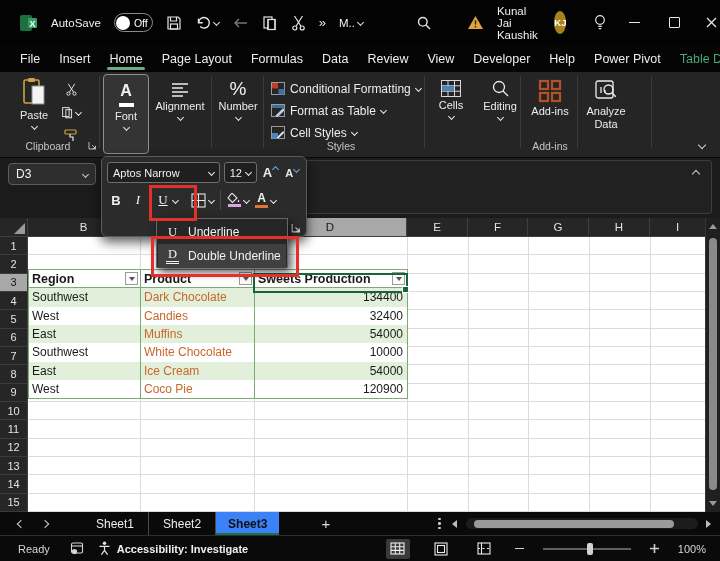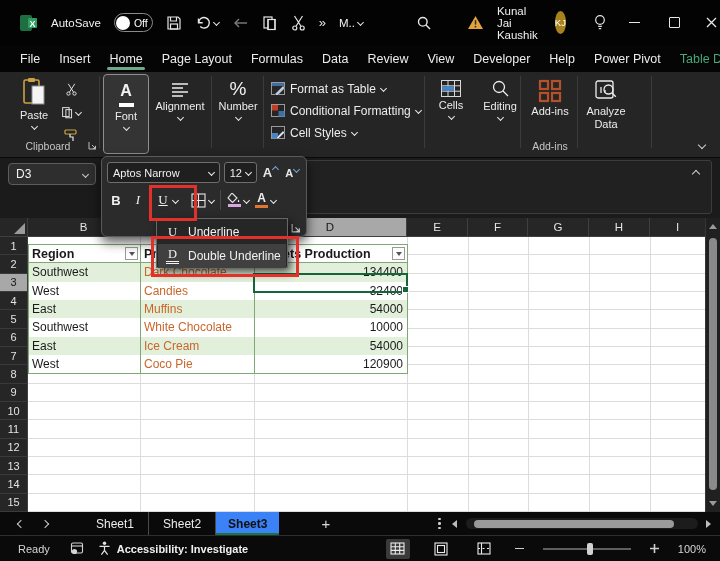--- a/index.html
+++ b/index.html
@@ -12,21 +12,21 @@
   .cv.up{transform:rotate(-135deg)} .cv.left{transform:rotate(135deg)} .cv.right{transform:rotate(-45deg)}
   .cv.sm{width:4px;height:4px}
   
   .titlebar{position:absolute;left:0;top:0;width:720px;height:45px;background:#030303;display:flex;align-items:center;gap:13px;padding-left:20px;box-sizing:border-box}
   .ts{font-size:11.5px;color:#f0f0f0}
   .toggle{width:46px;height:19px;border:1px solid #8a8a8a;border-radius:10px;display:flex;align-items:center;padding:1px 4px 1px 1px;gap:4px;box-sizing:border-box;cursor:pointer}
   .knob{width:14px;height:14px;border-radius:50%;background:#fff}
   .toggle-txt{font-size:10.5px;color:#fff}
   .qat{color:#e6e6e6;display:flex;align-items:center;gap:3px}
   .qat.dim{color:#7e7e7e}
-  .avatar{width:23px;height:23px;border-radius:50%;background:#a8821c;display:flex;align-items:center;justify-content:center;font-size:9.5px;color:#fff;font-weight:normal}
+  .avatar{width:23px;height:23px;border-radius:50%;background:#a8821c;display:flex;align-items:center;justify-content:center;font-size:9.5px;color:#fff;font-weight:bold}
   .winbtn{width:34px;height:28px;display:flex;align-items:center;justify-content:center;color:#e6e6e6}
   .minbar{width:11px;height:1.5px;background:#e6e6e6}
   .maxbox{width:9px;height:9px;border:1.3px solid #e6e6e6;border-radius:1px}
   
   .tabsrow{position:absolute;left:0;top:45px;width:720px;height:27px;background:#050505;display:flex;align-items:center;gap:19px;padding-left:20px;box-sizing:border-box;font-size:12.5px}
   .rtab{color:#ededed;position:relative;padding:4px 0;cursor:pointer;white-space:nowrap}
   .rtab.active::after{content:"";position:absolute;left:-2px;right:-2px;bottom:0;height:2.5px;background:#6ea88a;border-radius:2px}
   .rtab.ctx{color:#47a878}
   
   .ribbon{position:absolute;left:0;top:72px;width:720px;height:86px;background:#252525;border-bottom:1px solid #0a0a0a;box-sizing:border-box}
@@ -62,21 +62,21 @@
   .ch{border-right:1px solid #3f3f3f;box-sizing:border-box;display:flex;align-items:center;justify-content:center;font-size:11.5px;color:#e3e3e3}
   .ch.sel{background:#a8a8a8;color:#161616}
   .corner{width:28px;position:relative;border-right:1px solid #3f3f3f;box-sizing:border-box}
   .cornertri{position:absolute;right:2px;bottom:2px;width:0;height:0;border-bottom:11px solid #9a9a9a;border-left:11px solid transparent}
   .rowheads{position:absolute;left:0;top:237px;width:28px;height:275px;background:#262626;border-right:1px solid #3f3f3f;box-sizing:border-box}
   .rh{height:18.333px;box-sizing:border-box;border-bottom:1px solid #3a3a3a;display:flex;align-items:center;justify-content:center;font-size:11px;color:#e3e3e3}
   .rh.sel{background:#a8a8a8;color:#161616}
   .canvas{position:absolute;left:28px;top:237px;width:677px;height:275px;background:#fff;
           background-image:repeating-linear-gradient(to bottom,transparent 0,transparent 17.333px,#dcdcdc 17.333px,#dcdcdc 18.333px)}
   .vl{position:absolute;top:0;width:1px;height:275px;background:#dcdcdc}
-  .xtable{position:absolute;left:0;top:7px;width:380px;border:1px solid #7fa874;box-sizing:border-box;background:#fff}
+  .xtable{position:absolute;left:0;top:32px;width:380px;border:1px solid #7fa874;box-sizing:border-box;background:#fff}
   .trow{display:flex;height:18.333px;box-sizing:border-box}
   .trow.band{background:#e2efda}
   .tcell{box-sizing:border-box;border-right:1px solid #7fa874;display:flex;align-items:center;font-size:12px;color:#1a1a1a;padding:0 3px;position:relative;overflow:hidden;white-space:nowrap}
   .tcell:last-child{border-right:none}
   .thead .tcell{font-weight:bold;font-size:12.5px;background:#fff}
   .thead{border-bottom:1px solid #7fa874;height:18.333px}
   .cw0{width:112px}.cw1{width:114px}.cw2{width:152px}
   .prod{color:#c9662a}
   .num{justify-content:flex-end;padding-right:4px}
   .filterbtn{position:absolute;right:2px;top:2px;width:13px;height:13px;background:#fdfdfd;border:1px solid #9a9a9a;box-sizing:border-box;display:flex;align-items:center;justify-content:center}
@@ -272,45 +272,46 @@
     <span style="font-size:19px;color:#f0f0f0;line-height:1">%</span>
     <span class="biglabel">Number</span>
     <span class="cv sm"></span>
   </div>
   <div class="dv" style="left:263px"></div>
 
   <div class="abs" style="left:271px;top:6px;width:150px;display:flex;flex-direction:column;gap:1px">
     <div class="stylerow">
       <svg width="14" height="13" viewBox="0 0 14 13">
           <rect x="0.5" y="0.5" width="13" height="12" fill="none" stroke="#9a9a9a"></rect>
-          <rect x="1" y="1" width="12" height="3" fill="#3f6ea5"></rect>
-          <path d="M4 12 12 4l2 2-8 8z" fill="#b9cde4" stroke="#5b5b5b" stroke-width=".6"></path>
-        </svg>
-      <span>Format as Table</span>
+          <rect x="1" y="1" width="6" height="5.5" fill="#c23b22"></rect>
+          <rect x="7.5" y="7" width="6" height="5.5" fill="#3f6ea5"></rect>
+        </svg>
+      <span>Conditional Formatting</span>
       <span class="cv sm"></span>
     </div>
     <div class="stylerow">
       <svg width="14" height="13" viewBox="0 0 14 13">
           <rect x="0.5" y="0.5" width="13" height="12" fill="none" stroke="#9a9a9a"></rect>
-          <rect x="1" y="1" width="6" height="5.5" fill="#c23b22"></rect>
-          <rect x="7.5" y="7" width="6" height="5.5" fill="#3f6ea5"></rect>
-        </svg>
-      <span>Conditional Formatting</span>
+          <rect x="1" y="1" width="12" height="3" fill="#3f6ea5"></rect>
+          <path d="M4 12 12 4l2 2-8 8z" fill="#b9cde4" stroke="#5b5b5b" stroke-width=".6"></path>
+        </svg>
+      <span>Format as Table</span>
       <span class="cv sm"></span>
     </div>
     <div class="stylerow">
       <svg width="14" height="13" viewBox="0 0 14 13">
           <rect x="0.5" y="0.5" width="13" height="12" fill="none" stroke="#9a9a9a"></rect>
           <rect x="1" y="7" width="6" height="5.5" fill="#4a84c4"></rect>
           <path d="M5 12 12 5l1.6 1.6L7 13z" fill="#dce6f2" stroke="#5b5b5b" stroke-width=".6"></path>
         </svg>
       <span>Cell Styles</span>
       <span class="cv sm"></span>
     </div>
   </div>
+  <div class="grplabel" style="left:271px;top:68px;width:140px">Styles</div>
   <div class="dv" style="left:424px"></div>
 
   <div class="bigbtn" style="left:428px;top:8px;width:46px">
     <svg width="20" height="17" viewBox="0 0 20 17">
         <rect x="0.5" y="0.5" width="19" height="16" fill="none" stroke="#d8d8d8"></rect>
         <path d="M0.5 5.8h19M0.5 11.2h19M7 0.5v16M13.5 0.5v16" stroke="#d8d8d8"></path>
         <rect x="1" y="6.2" width="12" height="4.6" fill="#4a84c4"></rect>
       </svg>
     <span class="biglabel">Cells</span>
     <span class="cv sm"></span>

